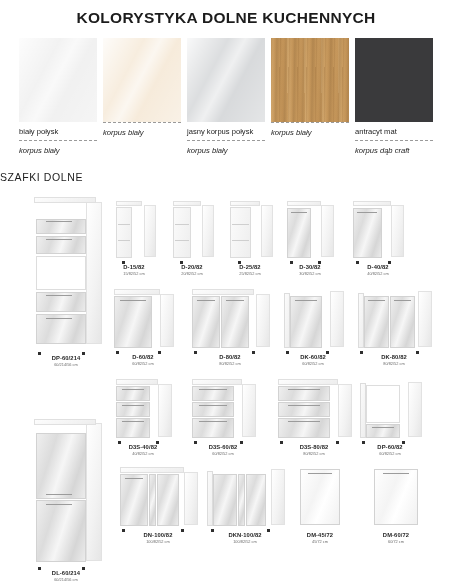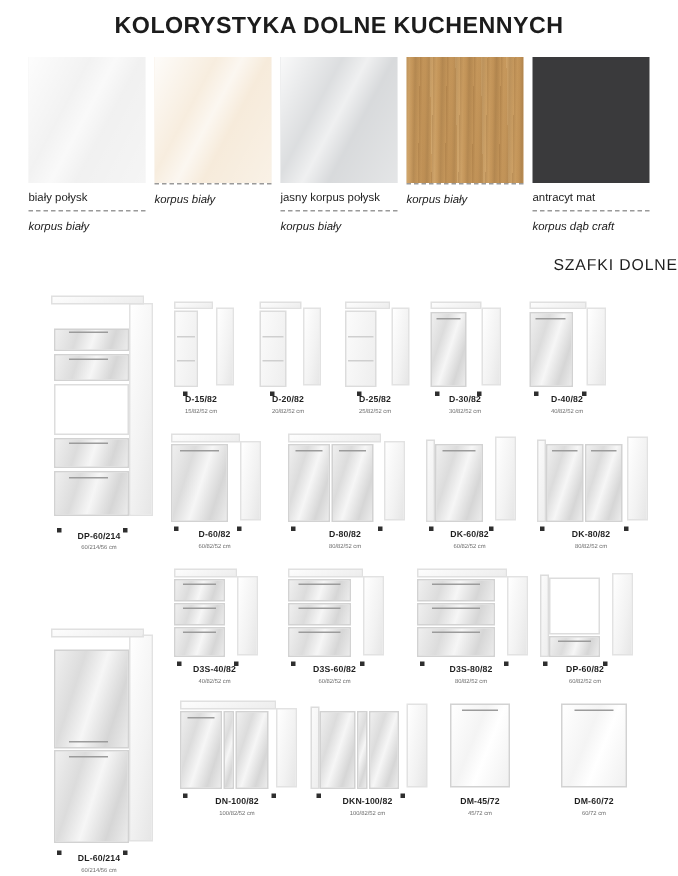--- a/index.html
+++ b/index.html
@@ -77,21 +77,21 @@
     text-align:left;
     font-size:7.6px;
     padding:5px 0 0;
     color:#222;
     white-space:nowrap;
     font-style:italic;
   }
 
   
   .section-heading {
-    text-align:right;
+    text-align:left;
     font-size:10.5px;
     letter-spacing:.6px;
     margin-top:16px;
     color:#1c1c1c;
   }
 
   
   .cab-area { position:relative; width:452px; height:392px; margin-top:6px; }
   .cab { position:absolute; }
   .cab-fig { position:relative; width:100%; }

